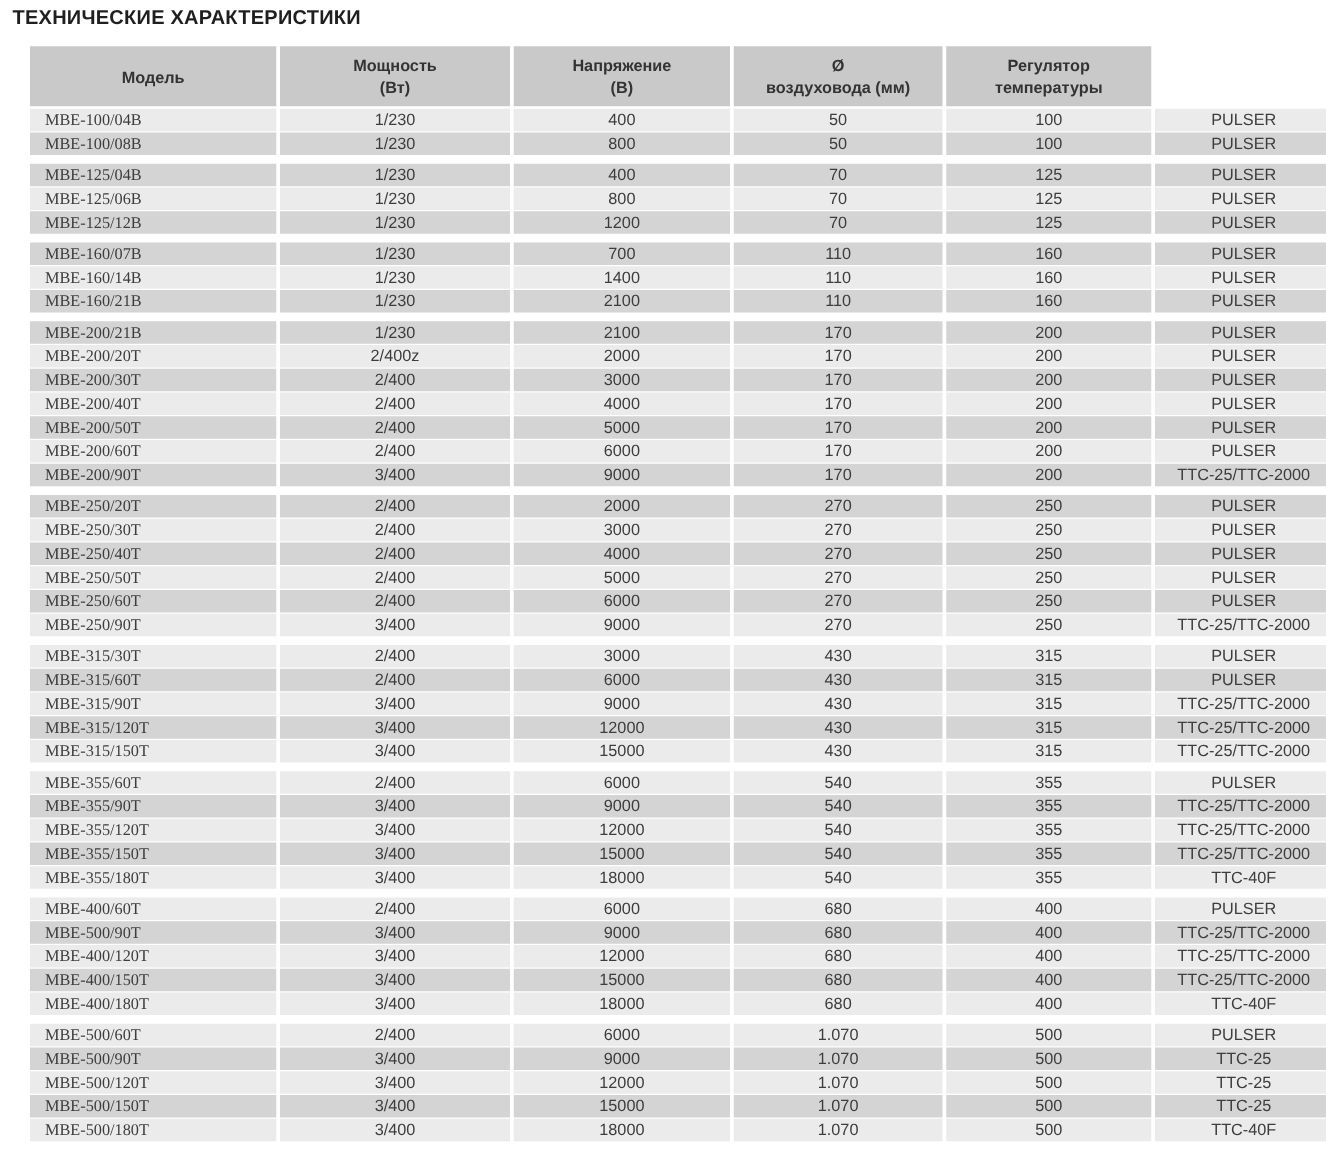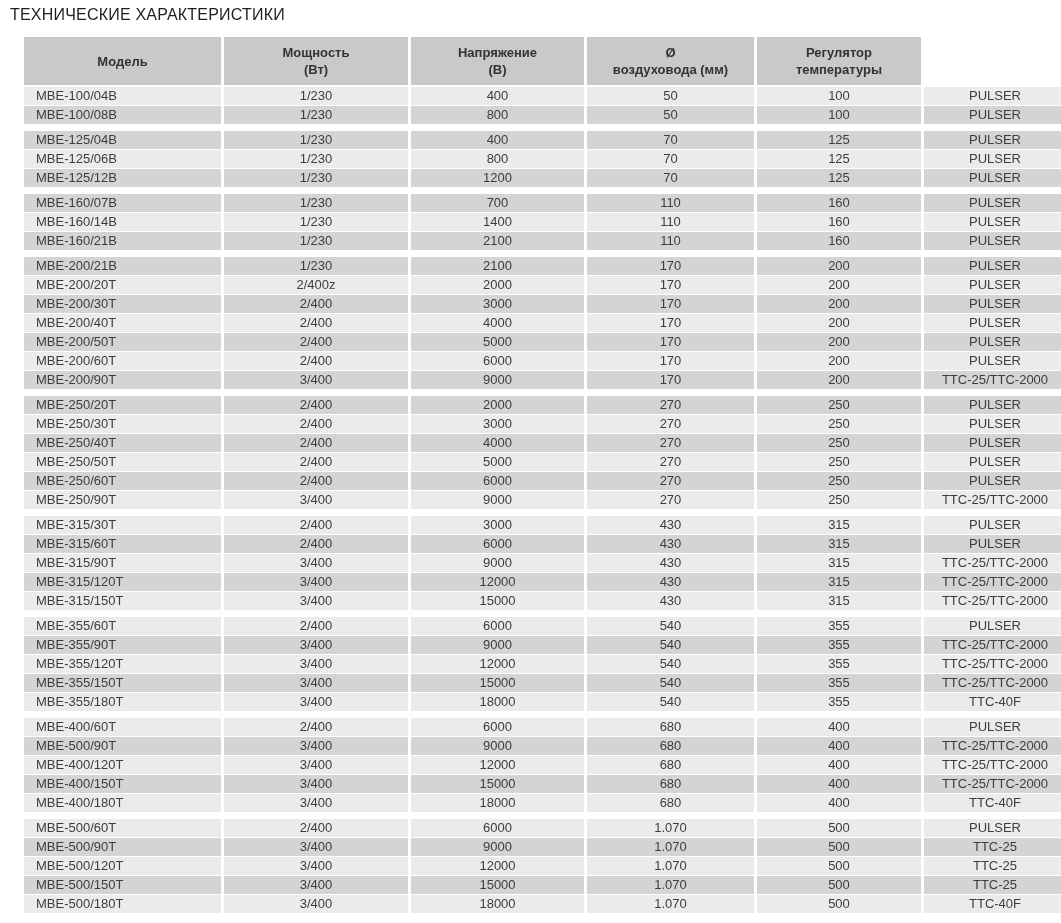--- a/index.html
+++ b/index.html
@@ -12,21 +12,21 @@
     width: 1061px;
     height: 923px;
     background: #ffffff;
     position: relative;
     box-sizing: border-box;
   }
   .page-title {
     margin: 0;
     padding: 6px 0 0 10px;
     font-size: 16px;
-    font-weight: normal;
+    font-weight: bold;
     color: #1f1f1f;
     letter-spacing: 0.2px;
   }
   .spec-table {
     position: absolute;
     left: 24px;
     top: 37px;
     width: 1042px;
   }
   .row {
@@ -58,20 +58,21 @@
     color: #3d3d3d;
     text-align: center;
     overflow: hidden;
     white-space: nowrap;
   }
   .body-rows .row.light .cell { background: #ebebeb; }
   .body-rows .row.dark  .cell { background: #d4d4d4; }
   .body-rows .cell.c0 {
     text-align: left;
     padding-left: 12px;
+    font-family: Liberation Serif, serif;
   }
   .group-gap {
     height: 6px;
   }
 </style>
 </head>
 <body>
 
 <div class="page">
 

